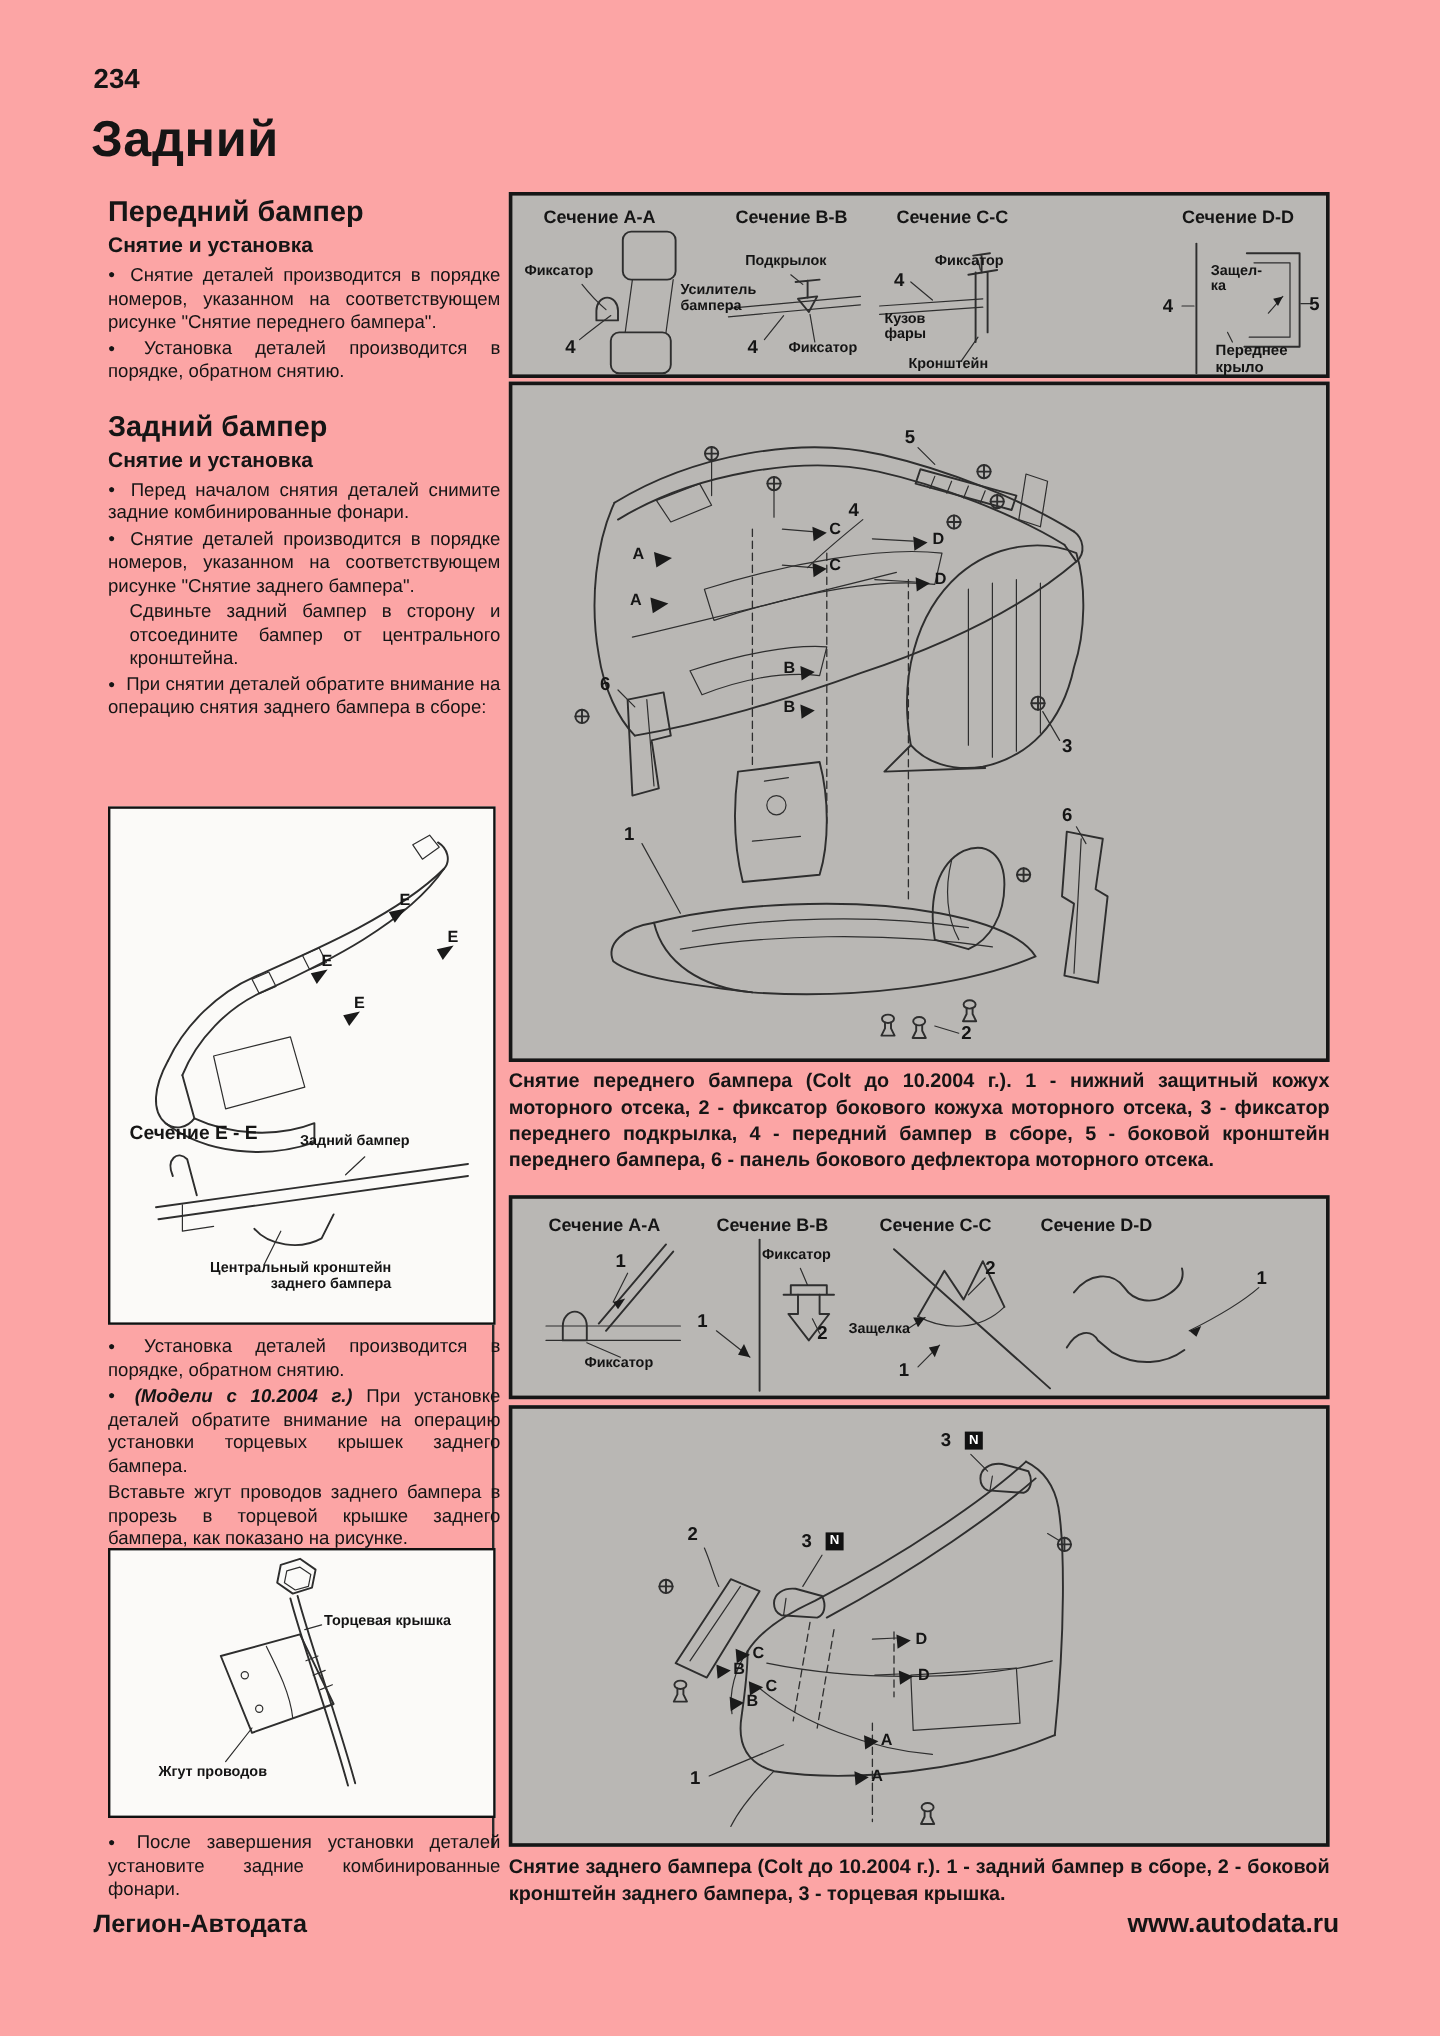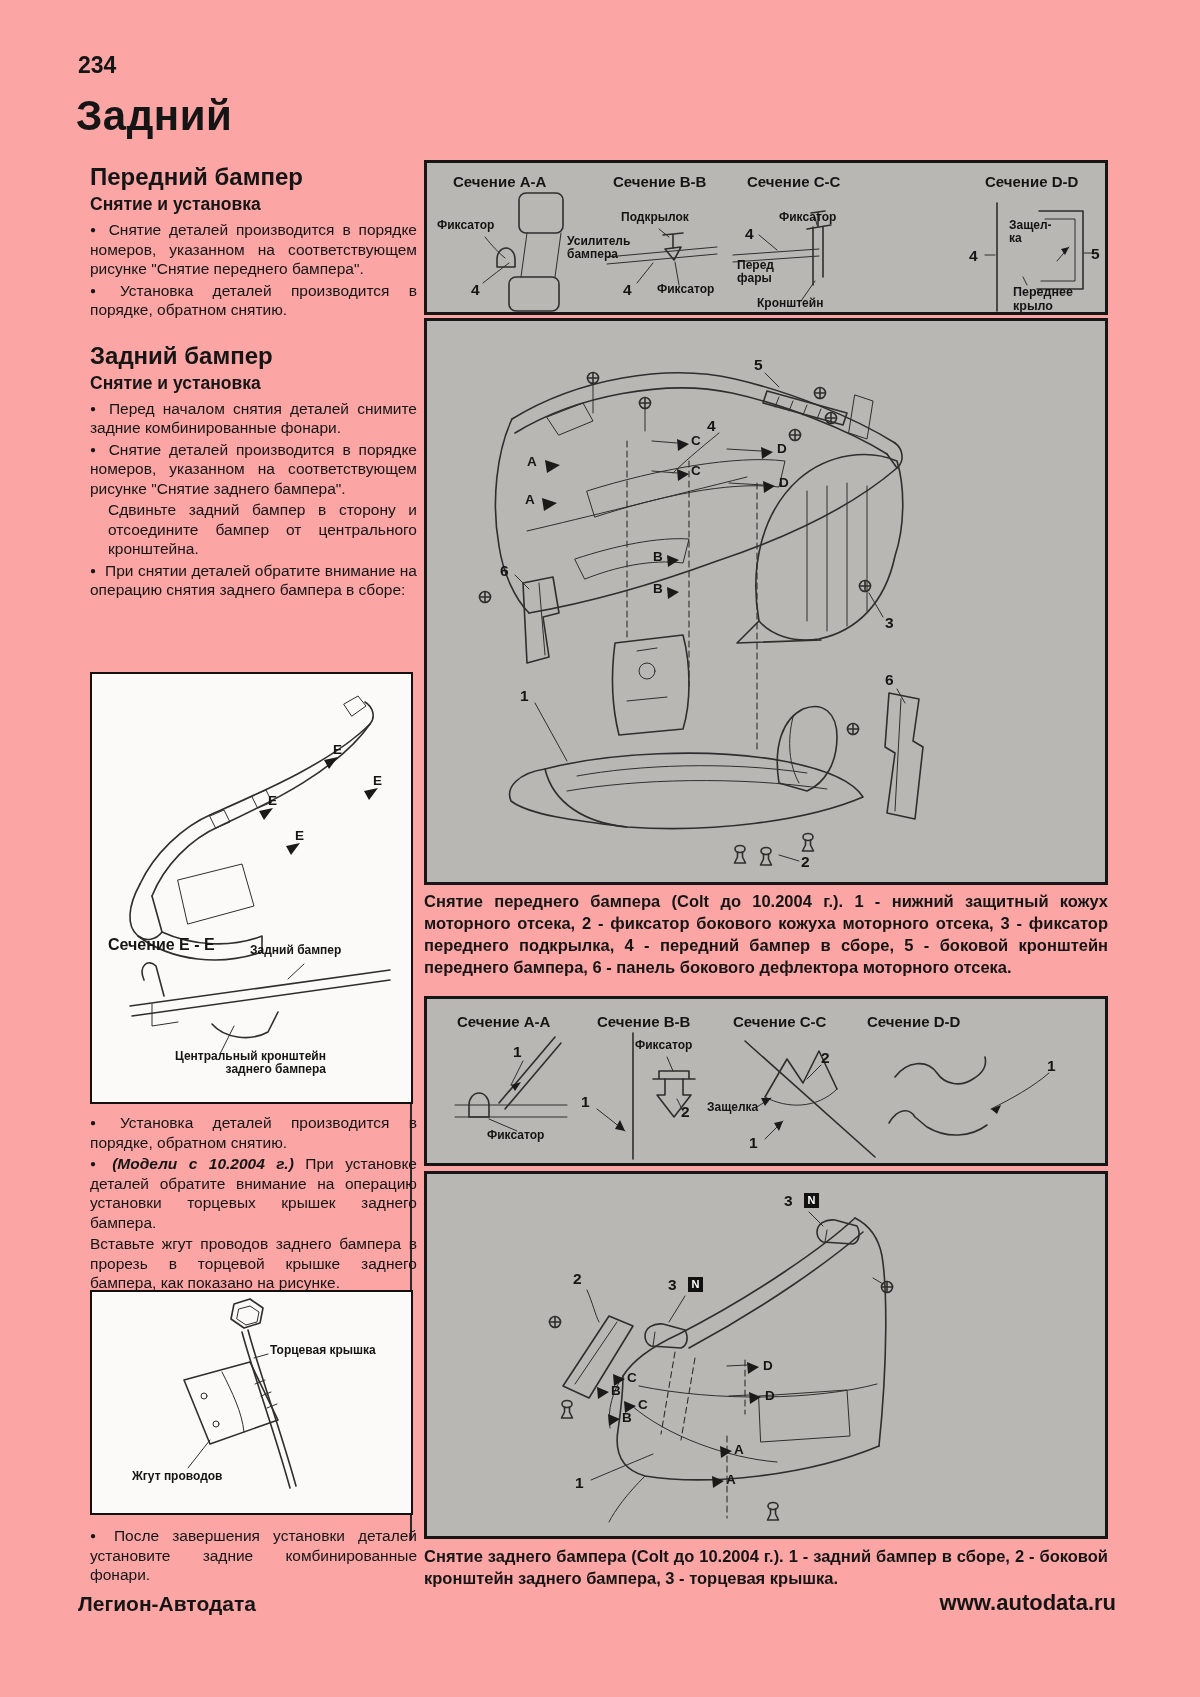--- a/index.html
+++ b/index.html
@@ -173,21 +173,21 @@
       <span class="lb pre" style="left:140px;top:72px;">Усилитель
 бампера</span>
       <span class="num" style="left:44px;top:118px;">4</span>
 
       <span class="lb" style="left:194px;top:48px;">Подкрылок</span>
       <span class="num" style="left:196px;top:118px;">4</span>
       <span class="lb" style="left:230px;top:120px;">Фиксатор</span>
 
       <span class="num" style="left:318px;top:62px;">4</span>
       <span class="lb" style="left:352px;top:48px;">Фиксатор</span>
-      <span class="lb pre" style="left:310px;top:96px;">Перед
+      <span class="lb pre" style="left:310px;top:96px;">Кузов
 фары</span>
       <span class="lb" style="left:330px;top:134px;">Кронштейн</span>
 
       <span class="lb pre" style="left:582px;top:56px;">Защел-
 ка</span>
       <span class="num" style="left:542px;top:84px;">4</span>
       <span class="num" style="left:664px;top:82px;">5</span>
       <span class="lb pre" style="left:586px;top:122px;font-size:12.5px;">Переднее
 крыло</span>
     </div>

